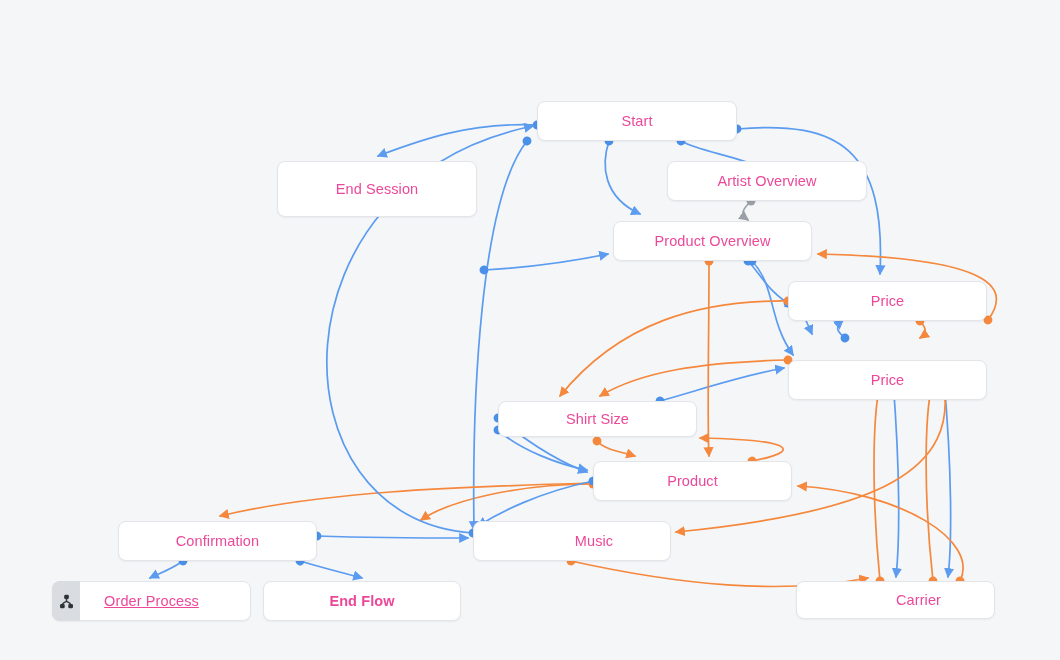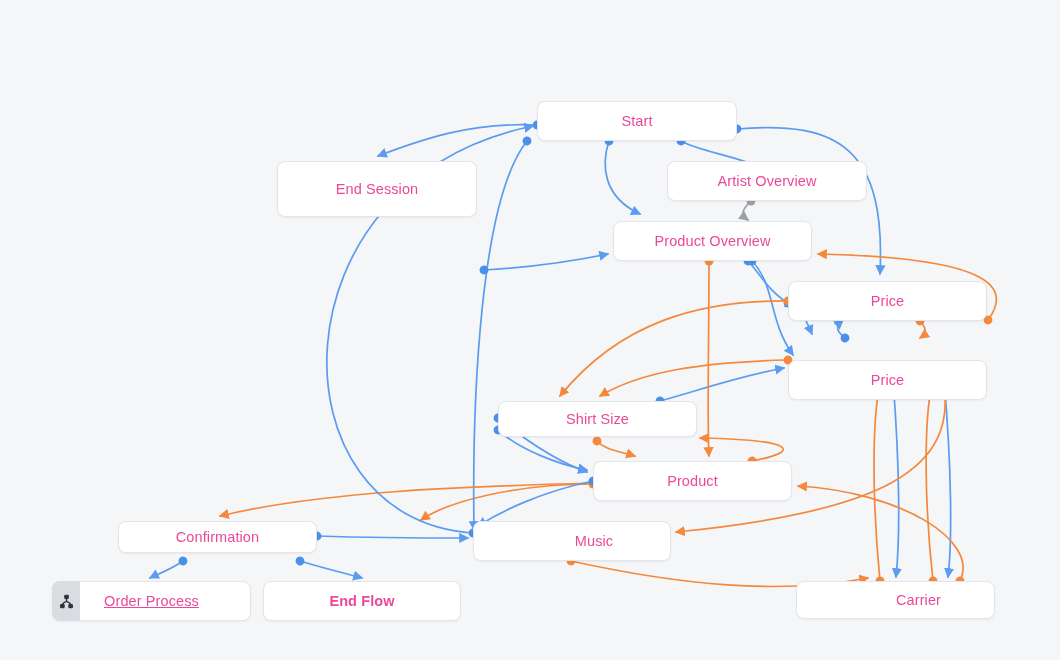--- a/index.html
+++ b/index.html
@@ -139,21 +139,21 @@
       </div>
       <div class="node" style="left: 788px; top: 360px; width: 199px; height: 40px;">
         <span class="node-label">Price</span>
       </div>
       <div class="node" style="left: 498px; top: 401px; width: 199px; height: 36px;">
         <span class="node-label">Shirt Size</span>
       </div>
       <div class="node" style="left: 593px; top: 461px; width: 199px; height: 40px;">
         <span class="node-label">Product</span>
       </div>
-      <div class="node" style="left: 118px; top: 521px; width: 199px; height: 32px;">
+      <div class="node" style="left: 118px; top: 521px; width: 199px; height: 40px;">
         <span class="node-label">Confirmation</span>
       </div>
       <div class="node" style="left: 473px; top: 521px; width: 198px; height: 40px; padding-left: 44px;">
         <span class="node-label">Music</span>
       </div>
       <div class="node" style="left: 52px; top: 581px; width: 199px; height: 40px; text-decoration: underline;">
         <div class="node-icon-badge">
           <svg width="15" height="15" viewBox="0 0 16 16" fill="none" stroke="#2f3437" stroke-width="1.6" stroke-linecap="round">
             <path d="M8 4.6 V7.4"></path>
             <path d="M3.6 11.4 C3.6 8.8 8 8.8 8 7.4 C8 8.8 12.4 8.8 12.4 11.4"></path>

